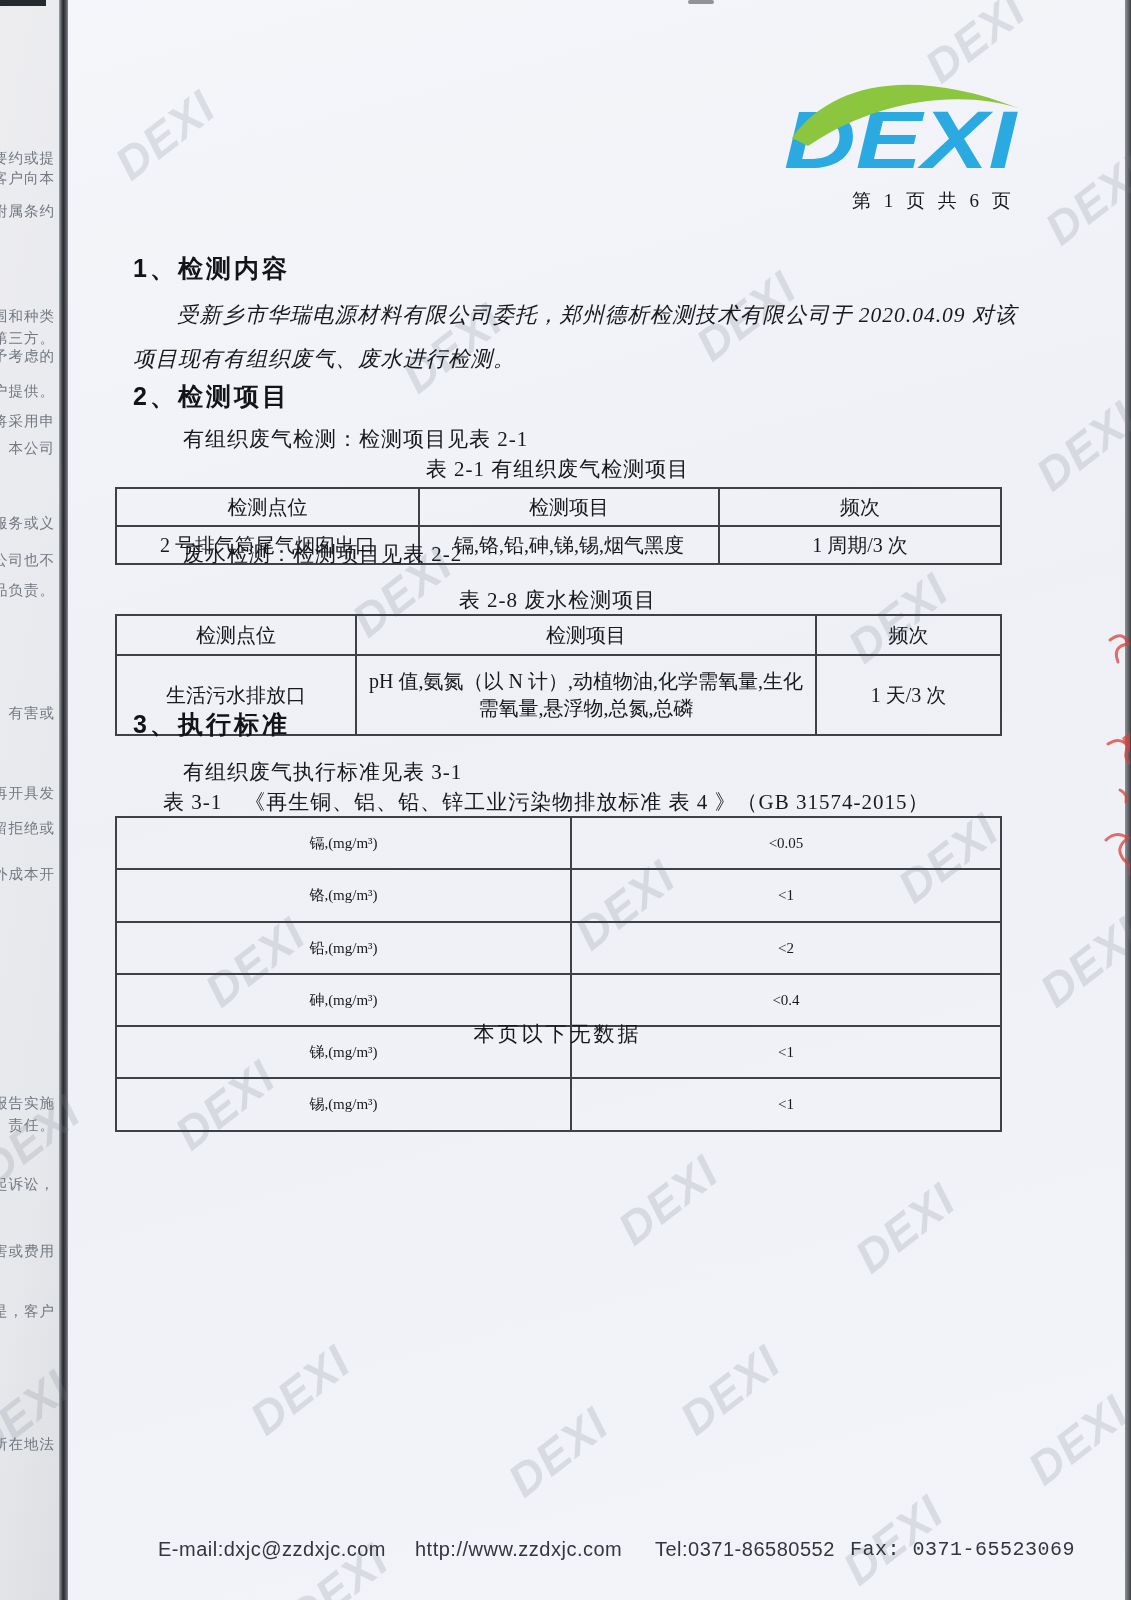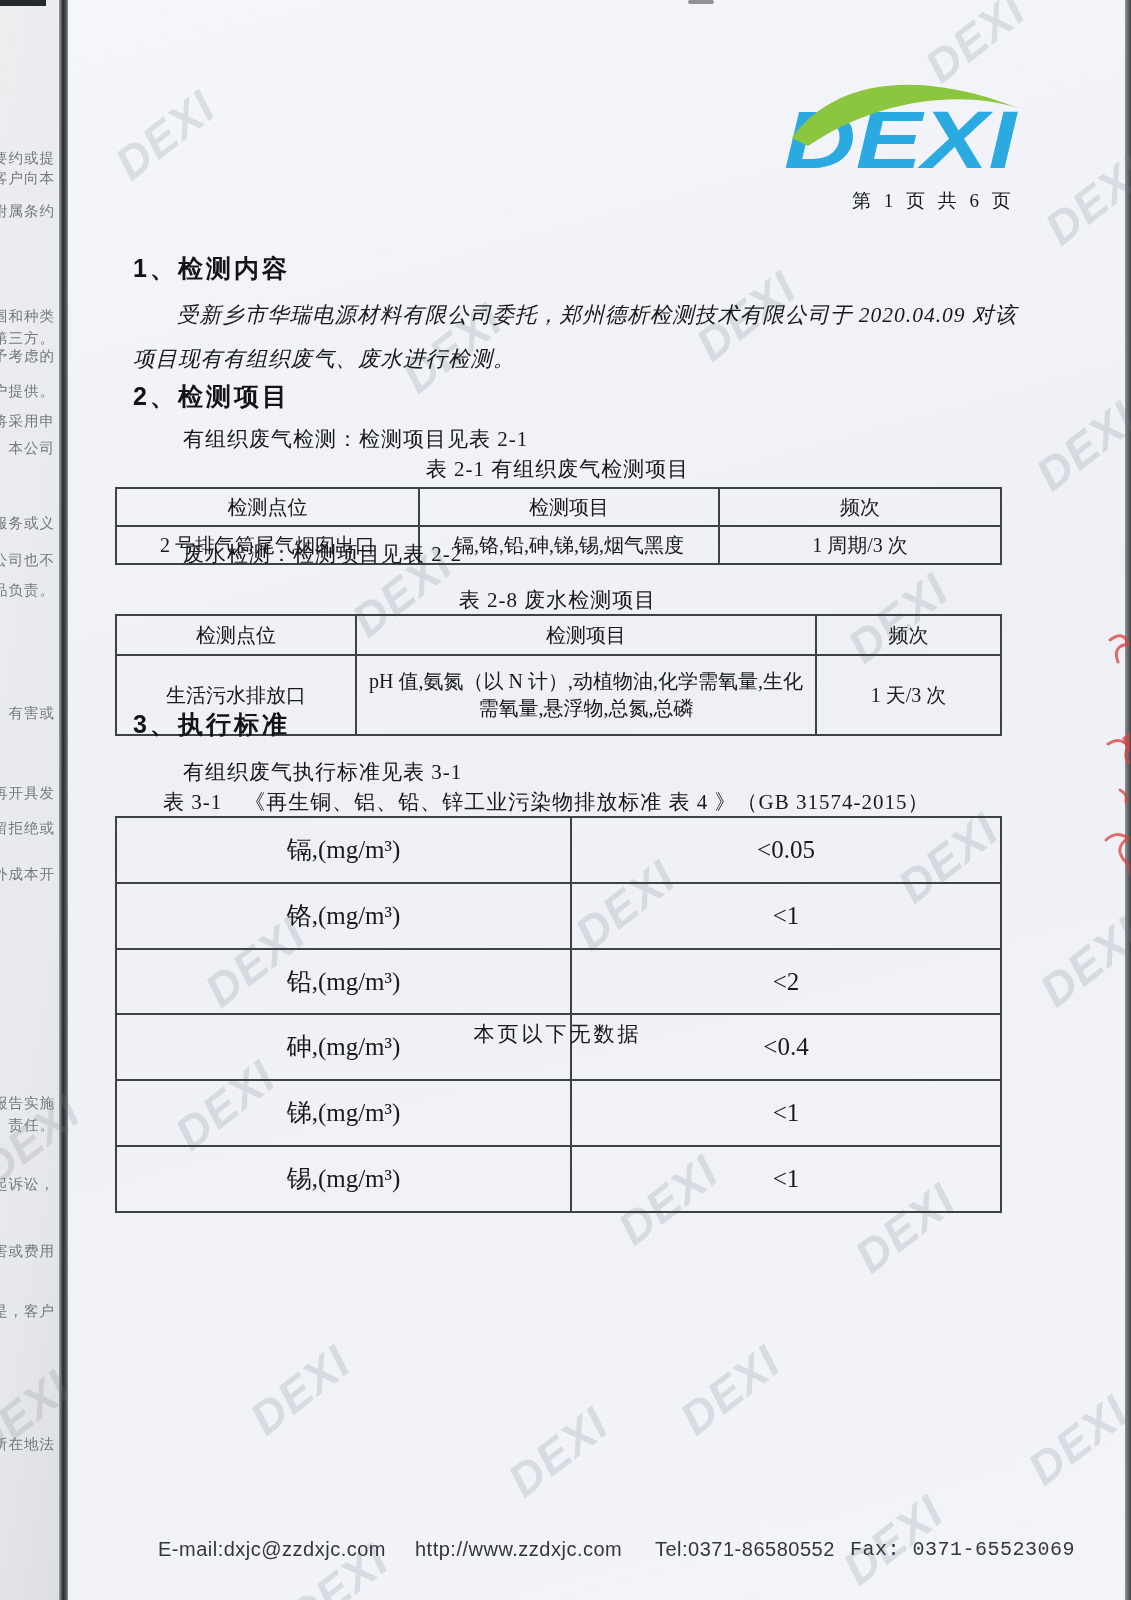--- a/index.html
+++ b/index.html
@@ -58,21 +58,21 @@
 
   table.rtable { position:absolute; border-collapse:collapse; table-layout:fixed;border-radius:11px; }
   table.rtable th, table.rtable td {
     border:2px solid #3e4247; font-weight:normal; text-align:center;
     font-family:"Liberation Serif","DejaVu Serif",serif; color:#17191d;
     font-size:20px; padding:2px 8px; line-height:1.35; vertical-align:middle;
   }
   #table-gas th { height:38px; }   #table-gas td { height:38px; }
   #table-water th { height:40px; } #table-water td { height:80px; }
   #table-std th { height:32px; font-size:20px; }
-  #table-std td { height:27px; font-size:25px; padding:15px 8px; }
+  #table-std td { height:27px; font-size:15px; padding:15px 8px; }
 
   .no-data { position:absolute; left:115px; width:885px; top:1020px; text-align:center; font-size:21px; letter-spacing:3px; }
 
   
   .footer-item { position:absolute; top:1538px; font:20px "Liberation Sans",sans-serif; color:#33363c; letter-spacing:.5px; }
   #f-email { left:130px;margin-left:28px; } #f-web { left:415px; } #f-tel { left:655px; } #f-fax { left:850px;font-family:Liberation Mono, monospace; }
 
   
   .red-marks { position:absolute; left:1096px; top:618px; width:34px; height:270px; pointer-events:none; }
 </style>

